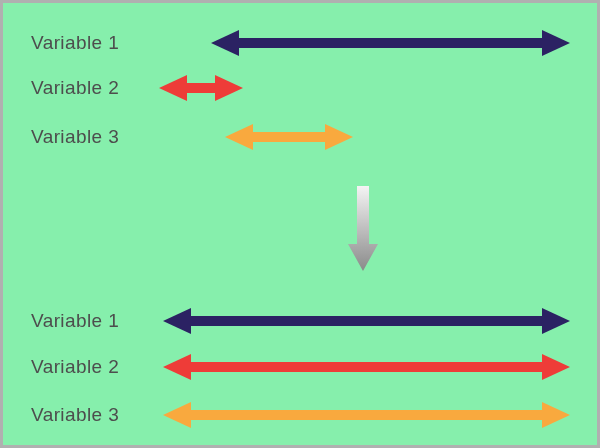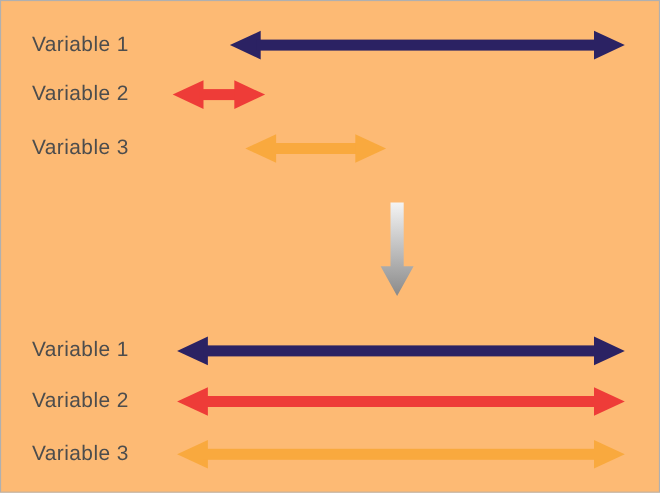--- a/index.html
+++ b/index.html
@@ -1,22 +1,22 @@
 <!DOCTYPE html>
 <html><head>
 <meta charset="utf-8">
 <style>
   html, body { margin: 0; padding: 0; background: #ffffff; }
   #canvas {
     position: relative;
     width: 600px;
     height: 448px;
     box-sizing: border-box;
-    background: #fdba74;
-    border: 1px solid #4c1d95;
+    background: #86efac;
+    border: 3px solid #4c1d95;
     overflow: hidden;
     font-family: "Liberation Sans", sans-serif;
   }
   .row-label {
     position: absolute;
     left: 28px;
     height: 24px;
     line-height: 24px;
     font-size: 19px;
     letter-spacing: 0.4px;

